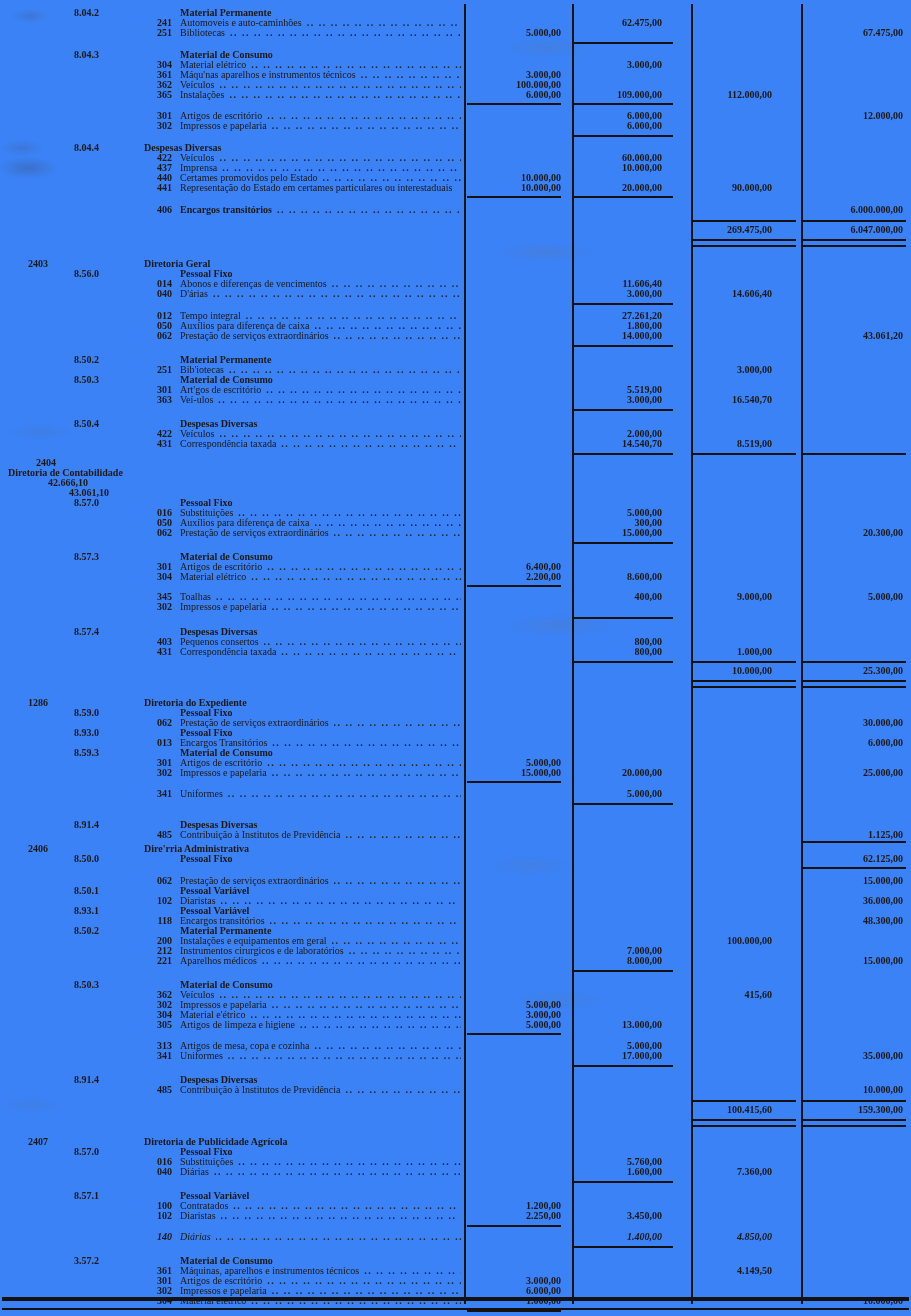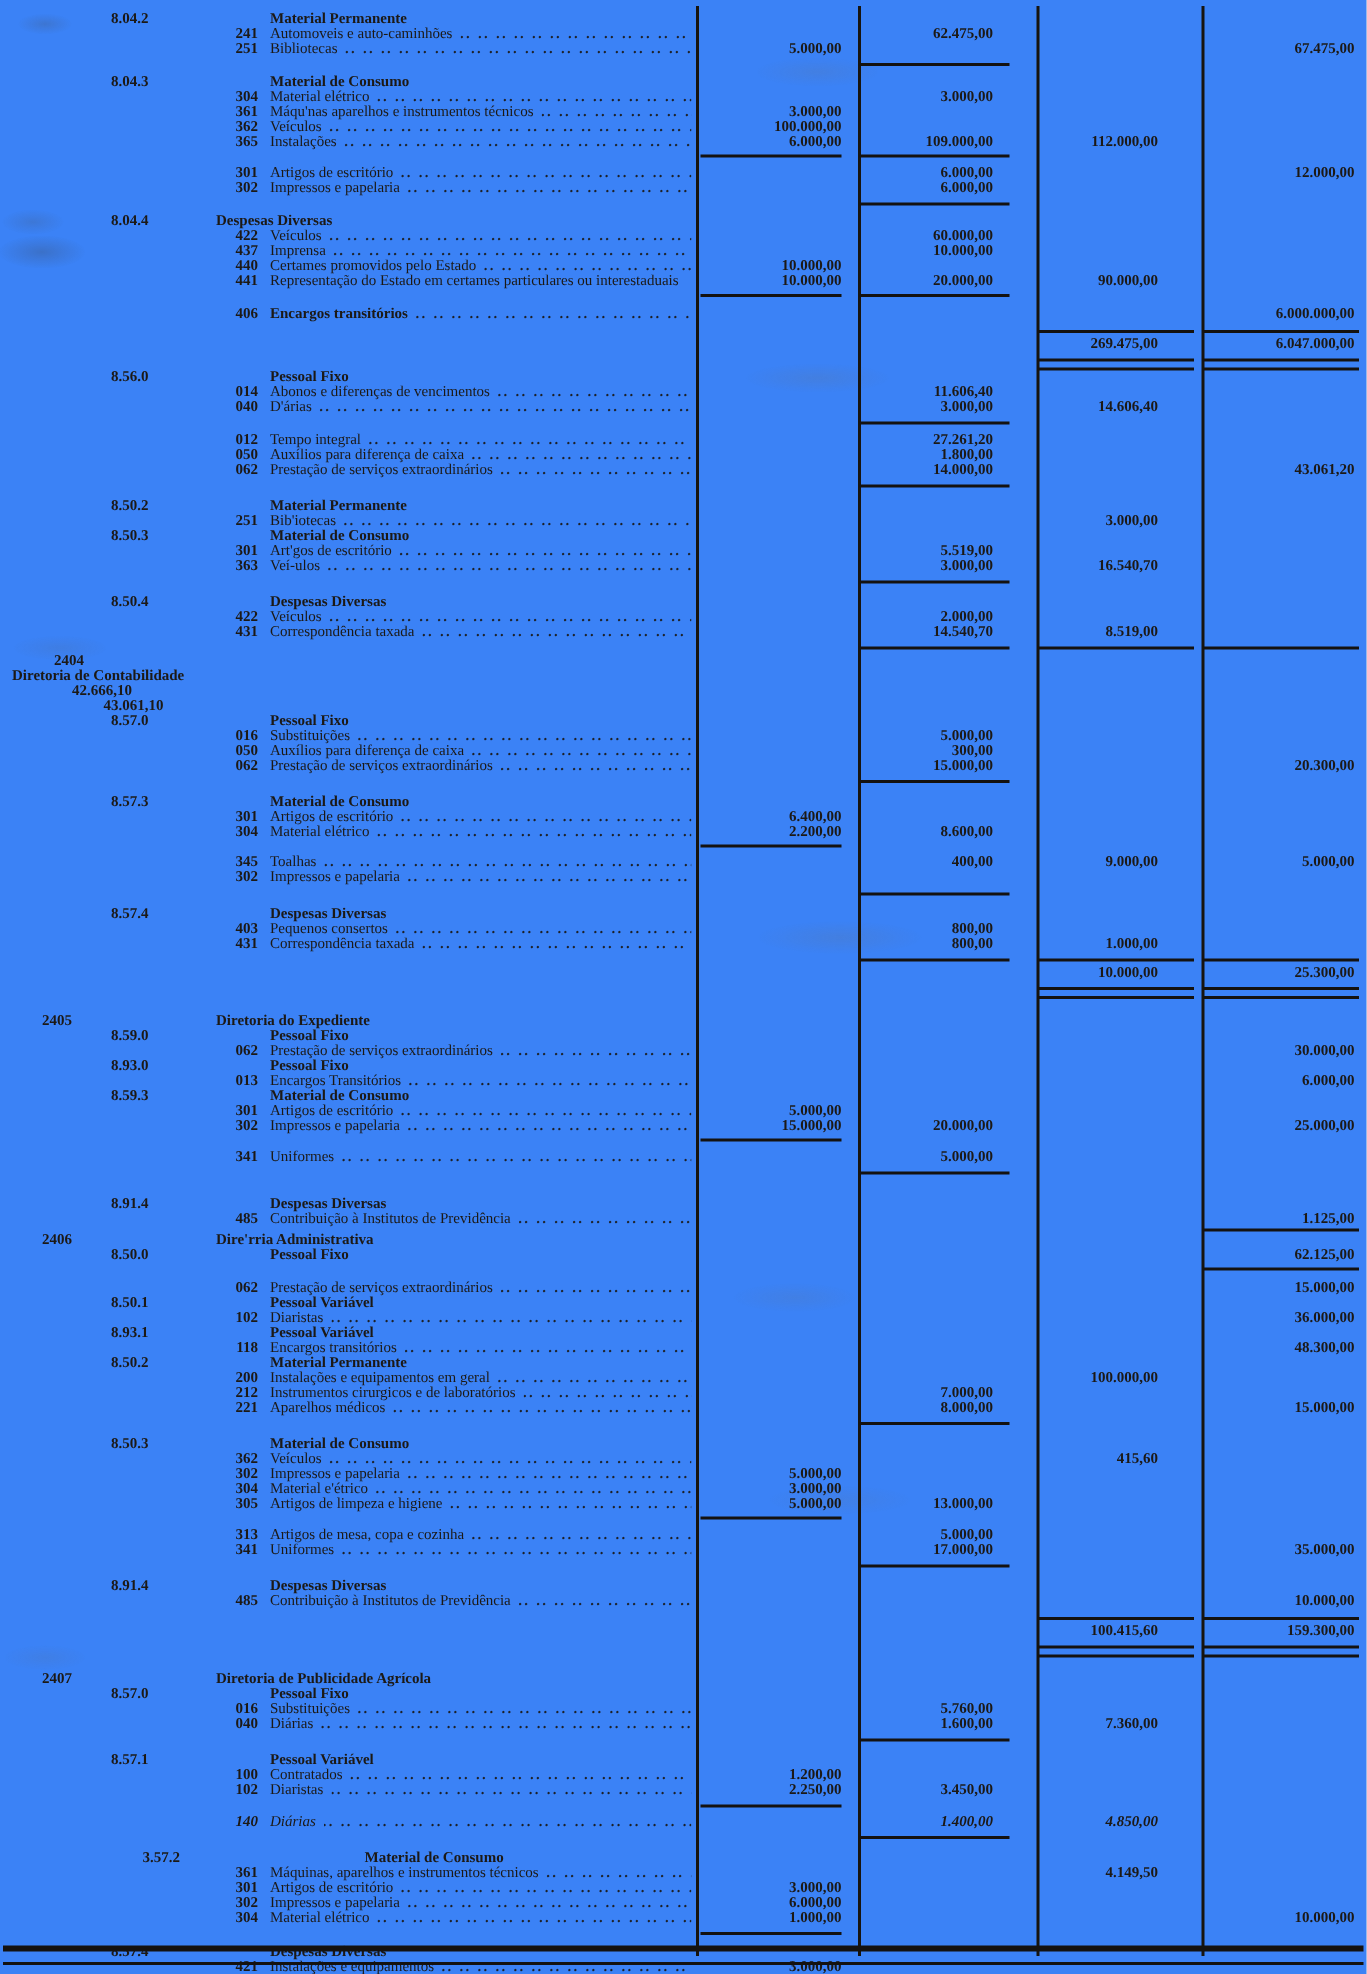--- a/index.html
+++ b/index.html
@@ -352,20 +352,31 @@
         <span class="c-desc"></span>
         <span class="c-a"></span>
         <span class="c-b"></span>
         <span class="c-c">
           <div class="line2"></div>
         </span>
         <span class="c-d">
           <div class="line2"></div>
         </span>
       </div>
+      <div class="row hdr" style="margin-top: 12px;">
+        <span class="c-sec">2403</span>
+        <span class="c-sub"></span>
+        <span class="c-desc">
+          <span class="txt">Diretoria  Geral</span>
+        </span>
+        <span class="c-a"></span>
+        <span class="c-b"></span>
+        <span class="c-c"></span>
+        <span class="c-d"></span>
+      </div>
       <div class="row hdr">
         <span class="c-sec"></span>
         <span class="c-sub">8.56.0</span>
         <span class="c-item"></span>
         <span class="c-desc">
           <span class="txt">Pessoal  Fixo</span>
         </span>
         <span class="c-a"></span>
         <span class="c-b"></span>
         <span class="c-c"></span>
@@ -825,21 +836,21 @@
         <span class="c-a"></span>
         <span class="c-b"></span>
         <span class="c-c">
           <div class="line2"></div>
         </span>
         <span class="c-d">
           <div class="line2"></div>
         </span>
       </div>
       <div class="row hdr" style="margin-top: 10px;">
-        <span class="c-sec">2405</span>
+        <span class="c-sec">1286</span>
         <span class="c-sub"></span>
         <span class="c-desc">
           <span class="txt">Diretoria  do  Expediente</span>
         </span>
         <span class="c-a"></span>
         <span class="c-b"></span>
         <span class="c-c"></span>
         <span class="c-d"></span>
       </div>
       <div class="row hdr">
@@ -1473,21 +1484,21 @@
         <span class="c-sub"></span>
         <span class="c-item"></span>
         <span class="c-desc"></span>
         <span class="c-a"></span>
         <span class="c-b">
           <div class="line"></div>
         </span>
         <span class="c-c"></span>
         <span class="c-d"></span>
       </div>
-      <div class="row hdr" style="margin-top: 7px; gap: 21px;">
+      <div class="row hdr" style="margin-top: 7px;">
         <span class="c-sec"></span>
         <span class="c-sub">3.57.2</span>
         <span class="c-item"></span>
         <span class="c-desc">
           <span class="txt">Material  de  Consumo</span>
         </span>
         <span class="c-a"></span>
         <span class="c-b"></span>
         <span class="c-c"></span>
         <span class="c-d"></span>

